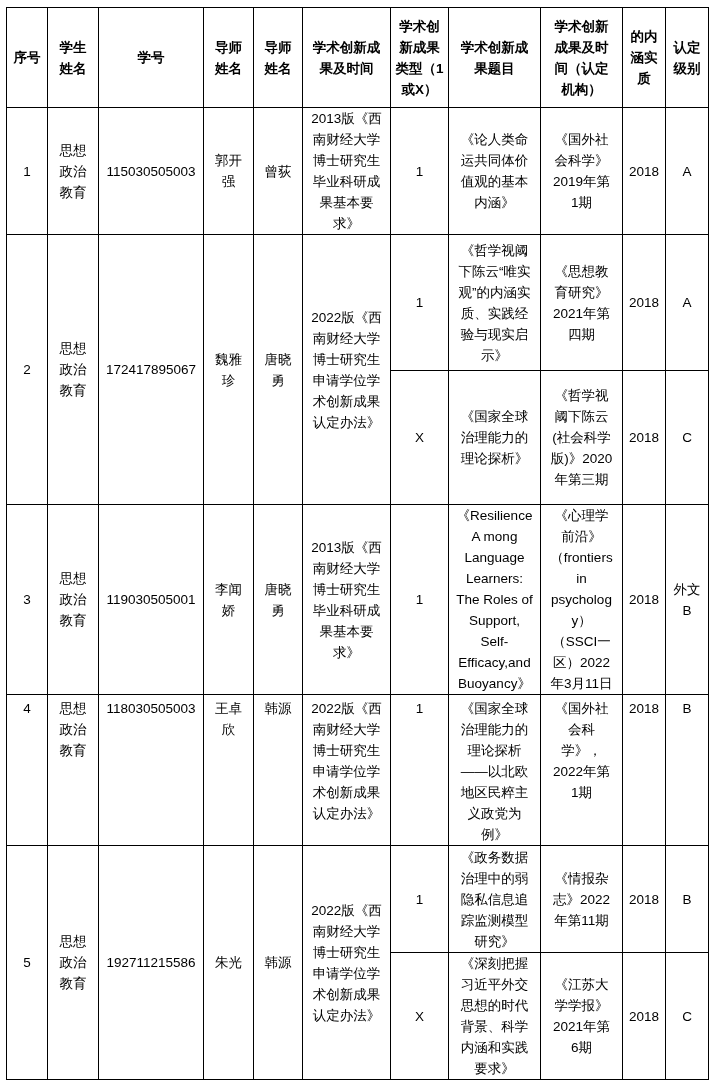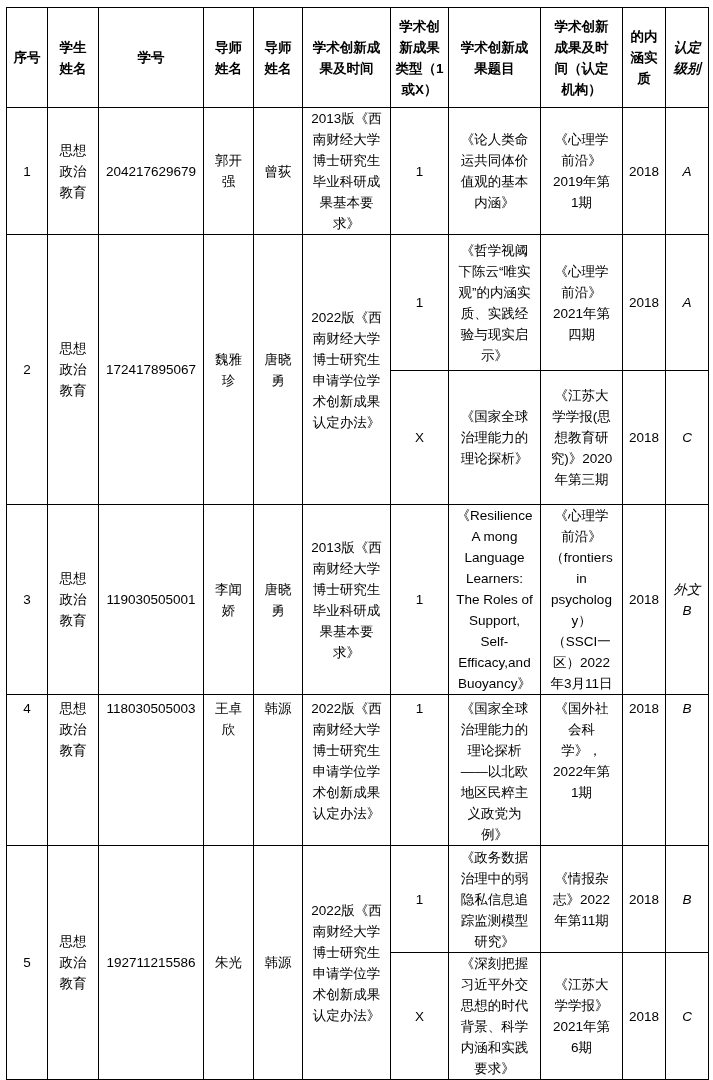--- a/index.html
+++ b/index.html
@@ -35,21 +35,21 @@
     font-weight: 400;
   }
   th { font-weight: 700; padding: 0 4px; }
   
   .c-major, .c-name, .c-adv { padding: 0 6px; }
   .c-std   { padding: 0 4px; }
   .c-type  { padding: 0 4px; }
   .c-title { padding: 0 6px; }
   .c-pub   { padding: 0 9px; text-align: center; }
   .c-ver   { padding: 0 2px; }
-  .c-lvl   { padding: 0 4px; font-style: italic; }
+  .c-lvl   { padding: 0 4px; }
   
   tr.h-head { height: 100px; }
   tr.h-r1   { height: 125px; }
   tr.h-r2a  { height: 136px; }
   tr.h-r2b  { height: 134px; }
   tr.h-r3   { height: 187px; }
   tr.h-r4   { height: 151px; }
   tr.h-r5a  { height: 107px; }
   tr.h-r5b  { height: 127px; }
   
@@ -84,48 +84,48 @@
         <th class="c-type">学术创新成果类型（1或X）</th>
         <th class="c-title">学术创新成果题目</th>
         <th class="c-pub">学术创新成果及时间（认定机构）</th>
         <th class="c-ver">的内涵实质</th>
         <th class="c-lvl">认定级别</th>
       </tr>
 
       <tr class="h-r1">
         <td class="c-no">1</td>
         <td class="c-major">思想政治教育</td>
-        <td class="c-id">204217629679</td>
+        <td class="c-id">115030505003</td>
         <td class="c-name">郭开强</td>
         <td class="c-adv">曾荻</td>
         <td class="c-std">2013版《西南财经大学博士研究生毕业科研成果基本要求》</td>
         <td class="c-type">1</td>
         <td class="c-title">《论人类命运共同体价值观的基本内涵》</td>
-        <td class="c-pub">《心理学前沿》2019年第1期</td>
+        <td class="c-pub">《国外社会科学》2019年第1期</td>
         <td class="c-ver">2018</td>
         <td class="c-lvl">A</td>
       </tr>
 
       <tr class="h-r2a">
         <td class="c-no" rowspan="2">2</td>
         <td class="c-major" rowspan="2">思想政治教育</td>
         <td class="c-id" rowspan="2">172417895067</td>
         <td class="c-name" rowspan="2">魏雅珍</td>
         <td class="c-adv" rowspan="2">唐晓勇</td>
         <td class="c-std" rowspan="2">2022版《西南财经大学博士研究生申请学位学术创新成果认定办法》</td>
         <td class="c-type">1</td>
         <td class="c-title">《哲学视阈下陈云“唯实观”的内涵实质、实践经验与现实启示》</td>
-        <td class="c-pub">《心理学前沿》2021年第四期</td>
+        <td class="c-pub">《思想教育研究》2021年第四期</td>
         <td class="c-ver">2018</td>
         <td class="c-lvl">A</td>
       </tr>
       <tr class="h-r2b">
         <td class="c-type">X</td>
         <td class="c-title">《国家全球治理能力的理论探析》</td>
-        <td class="c-pub">《江苏大学学报(思想教育研究)》2020年第三期</td>
+        <td class="c-pub">《哲学视阈下陈云(社会科学版)》2020年第三期</td>
         <td class="c-ver">2018</td>
         <td class="c-lvl">C</td>
       </tr>
 
       <tr class="h-r3">
         <td class="c-no">3</td>
         <td class="c-major">思想政治教育</td>
         <td class="c-id">119030505001</td>
         <td class="c-name">李闻娇</td>
         <td class="c-adv">唐晓勇</td>

